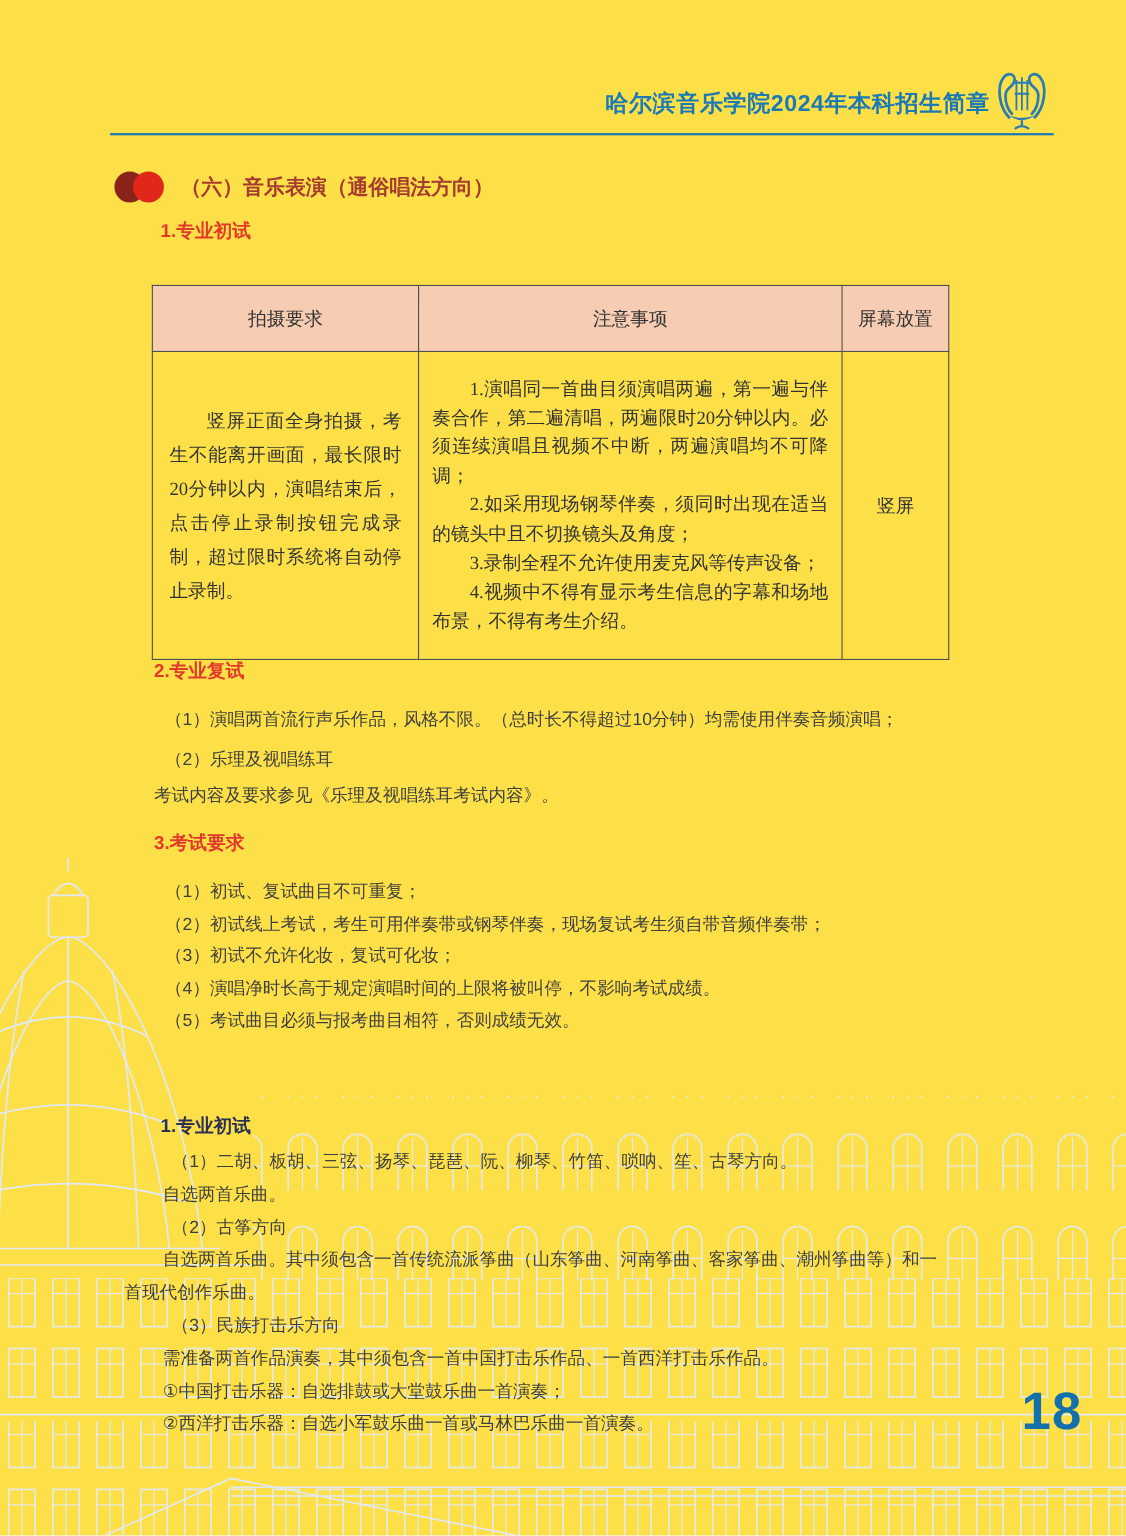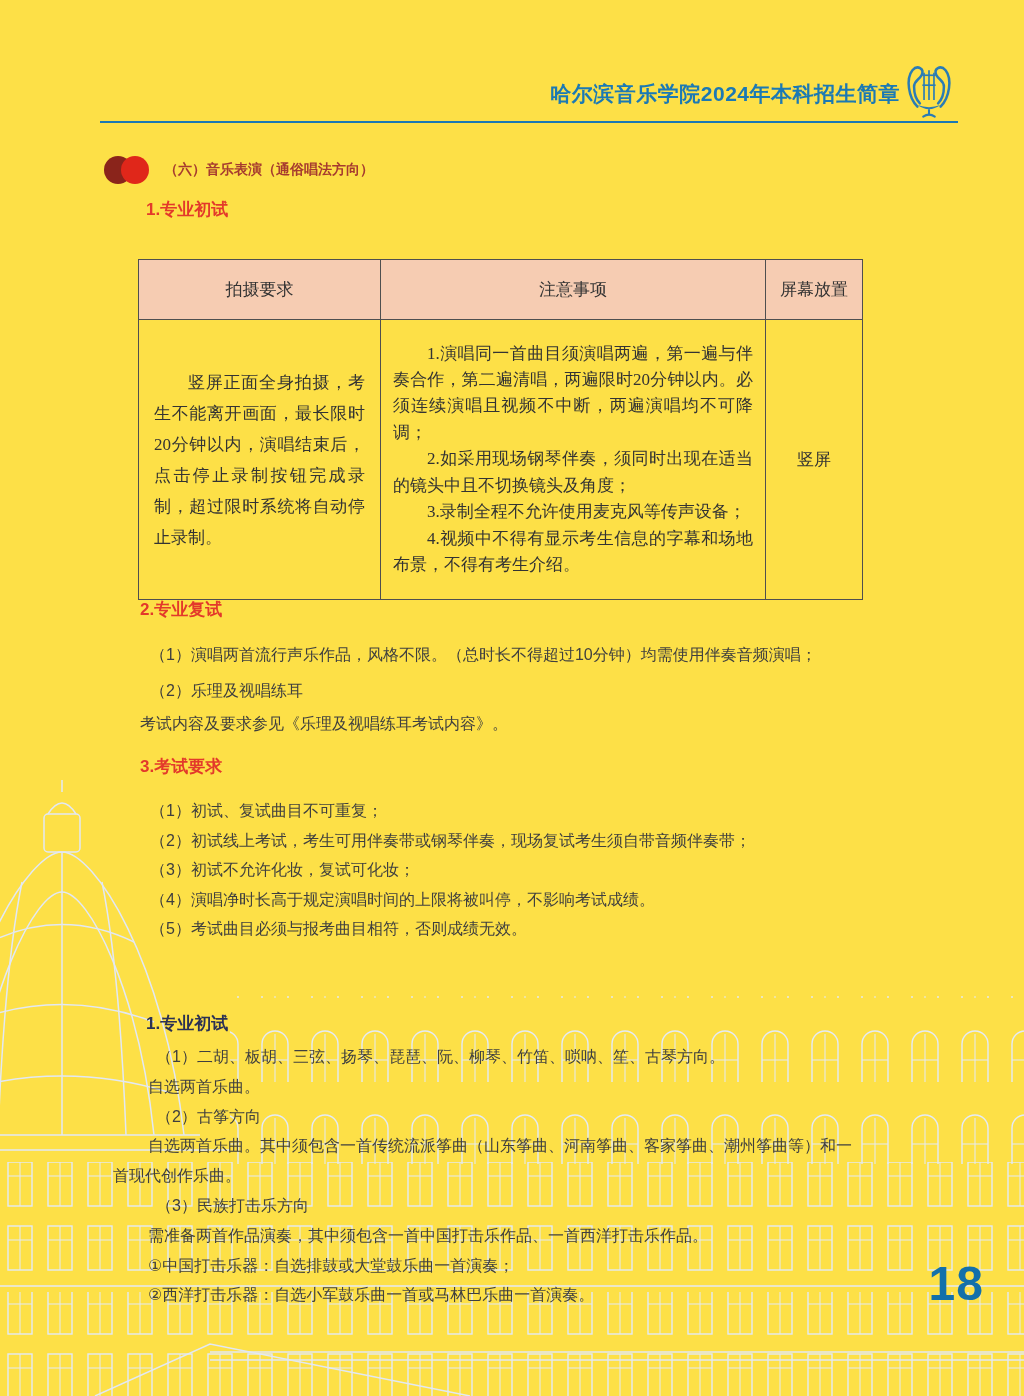--- a/index.html
+++ b/index.html
@@ -28,21 +28,21 @@
 
   
   .sec-heading { position:absolute; left:104px; display:flex; align-items:center; gap:14px; }
   .circles { position:relative; width:46px; height:28px; flex:0 0 auto; }
   .circles .c1 { position:absolute; left:0; top:0; width:28px; height:28px; border-radius:50%; }
   .circles .c2 { position:absolute; left:17px; top:0; width:28px; height:28px; border-radius:50%; }
   .red .c1 { background:#8a241b; }
   .red .c2 { background:#e0271a; }
   .navy .c1 { background:#1c2747; }
   .navy .c2 { background:#565b92; }
-  .sec-heading h2 { margin:0; font-size:14px; font-weight:bold; }
+  .sec-heading h2 { margin:0; font-size:19px; font-weight:bold; }
   #sec6-h h2 { color:#a63b2f; }
   #sec7-h h2 { color:#2b3154; }
 
   .sub-h { position:absolute; left:146px; margin:0; font-size:17px; font-weight:bold; }
   .sub-h.red  { color:#e3392b; }
   .sub-h.navy { color:#2b3154; }
 
   .body-line { position:absolute; left:140px; font-size:16px; color:#3f3f3f; white-space:nowrap; }
 
   

